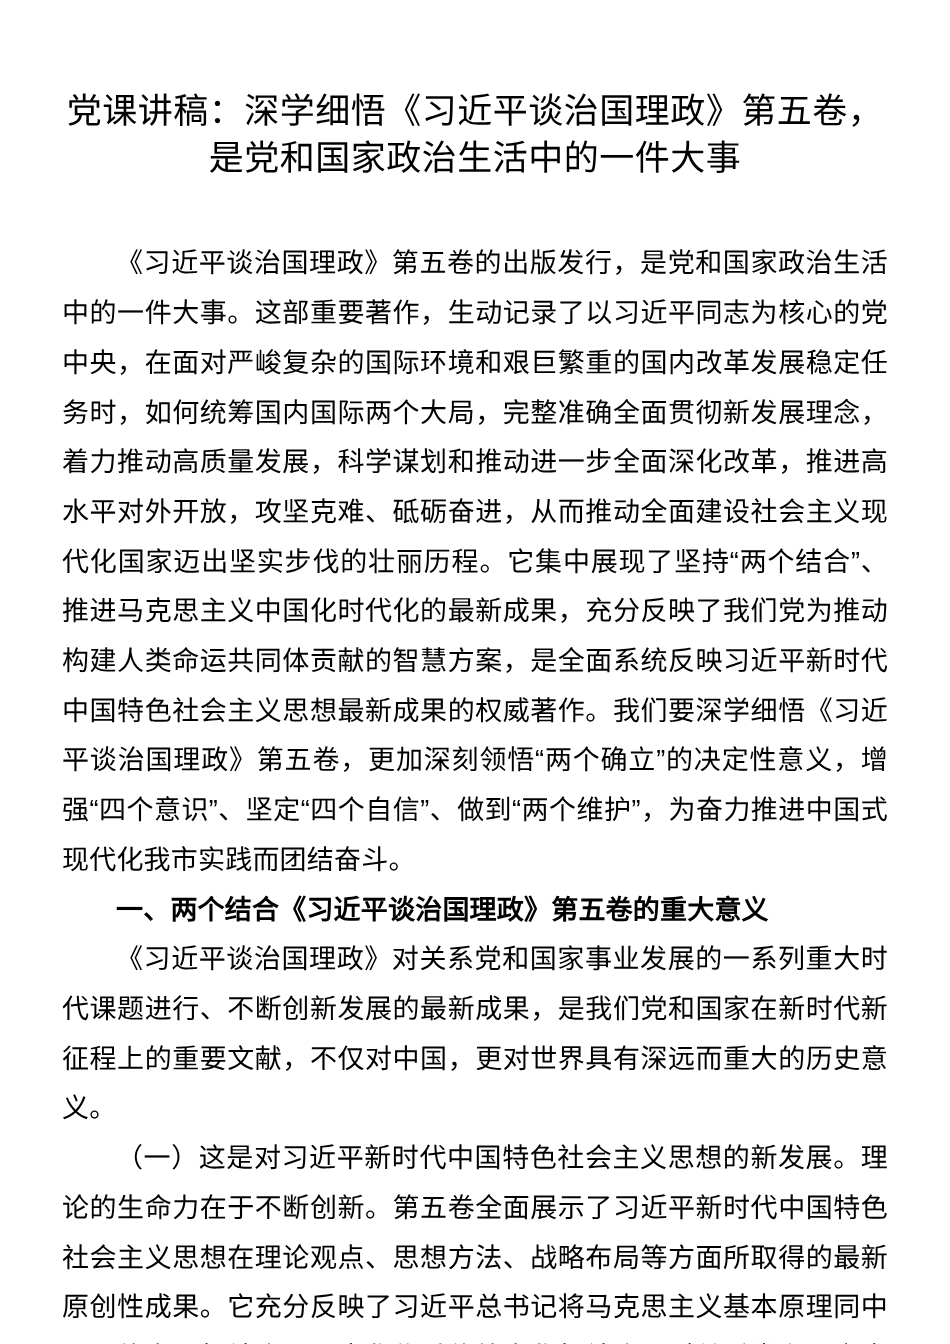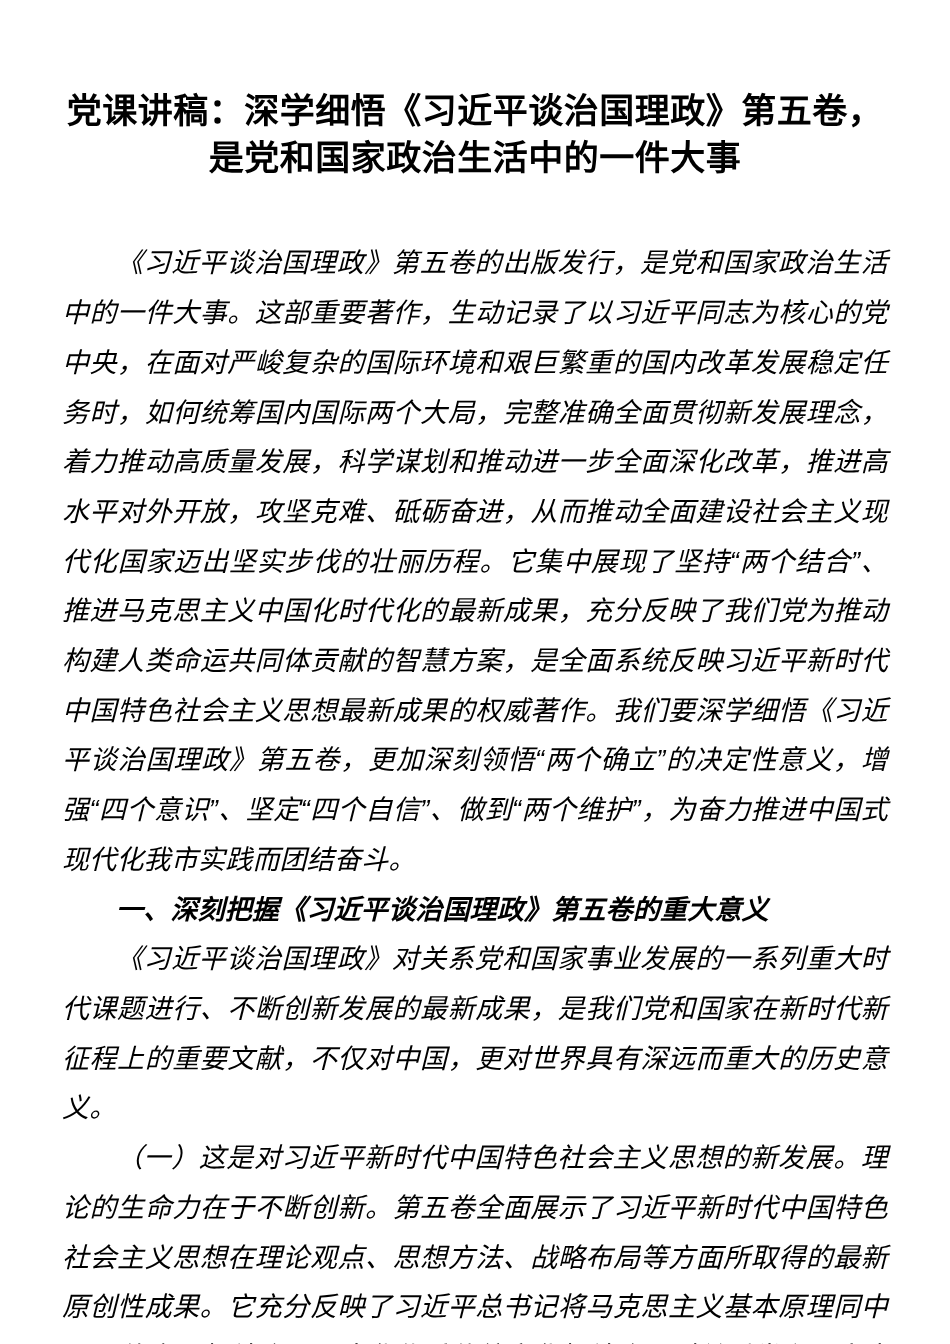--- a/index.html
+++ b/index.html
@@ -14,21 +14,21 @@
     margin: 0 auto;
     background: #ffffff;
     box-sizing: border-box;
     padding: 64px 62px 0 62px;
     overflow: hidden;
     font-family: "Liberation Sans", "DejaVu Sans", sans-serif;
     color: #000000;
   }
   .doc-title {
     font-size: 35px;
-    font-weight: 700;
+    font-weight: 400;
     line-height: 47px;
     text-align: center;
     letter-spacing: 0.5px;
     color: #000000;
   }
   .doc-title .title-line {
     display: block;
     white-space: nowrap;
   }
   .doc-body {
@@ -36,36 +36,35 @@
   }
   .doc-body p {
     margin: 0;
     font-size: 27px;
     line-height: 49.7px;
     text-align: justify;
     text-justify: inter-ideograph;
     text-indent: 2em;
     color: #000000;
     letter-spacing: 0.2px;
-    font-style: italic;
   }
   .doc-body p.section-heading {
     font-weight: 700;
   }
 </style>
 </head>
 <body>
 
 <div class="page">
 
   <h1 class="doc-title">
     <span class="title-line">党课讲稿：深学细悟《习近平谈治国理政》第五卷，</span>
     <span class="title-line">是党和国家政治生活中的一件大事</span>
   </h1>
 
   <div class="doc-body">
     <p>《习近平谈治国理政》第五卷的出版发行，是党和国家政治生活中的一件大事。这部重要著作，生动记录了以习近平同志为核心的党中央，在面对严峻复杂的国际环境和艰巨繁重的国内改革发展稳定任务时，如何统筹国内国际两个大局，完整准确全面贯彻新发展理念，着力推动高质量发展，科学谋划和推动进一步全面深化改革，推进高水平对外开放，攻坚克难、砥砺奋进，从而推动全面建设社会主义现代化国家迈出坚实步伐的壮丽历程。它集中展现了坚持“两个结合”、推进马克思主义中国化时代化的最新成果，充分反映了我们党为推动构建人类命运共同体贡献的智慧方案，是全面系统反映习近平新时代中国特色社会主义思想最新成果的权威著作。我们要深学细悟《习近平谈治国理政》第五卷，更加深刻领悟“两个确立”的决定性意义，增强“四个意识”、坚定“四个自信”、做到“两个维护”，为奋力推进中国式现代化我市实践而团结奋斗。</p>
-    <p class="section-heading">一、深刻把握《习近平谈治国理政》第五卷的重大意义</p>
+    <p class="section-heading">一、两个结合《习近平谈治国理政》第五卷的重大意义</p>
     <p>《习近平谈治国理政》对关系党和国家事业发展的一系列重大时代课题进行、不断创新发展的最新成果，是我们党和国家在新时代新征程上的重要文献，不仅对中国，更对世界具有深远而重大的历史意义。</p>
     <p>（一）这是对习近平新时代中国特色社会主义思想的新发展。理论的生命力在于不断创新。第五卷全面展示了习近平新时代中国特色社会主义思想在理论观点、思想方法、战略布局等方面所取得的最新原创性成果。它充分反映了习近平总书记将马克思主义基本原理同中国具体实际相结合、同中华优秀传统文化相结合，对关系党和国家事业发展的一系列重大时代课题进行</p>
   </div>
 
 </div>
 
 </body></html>

